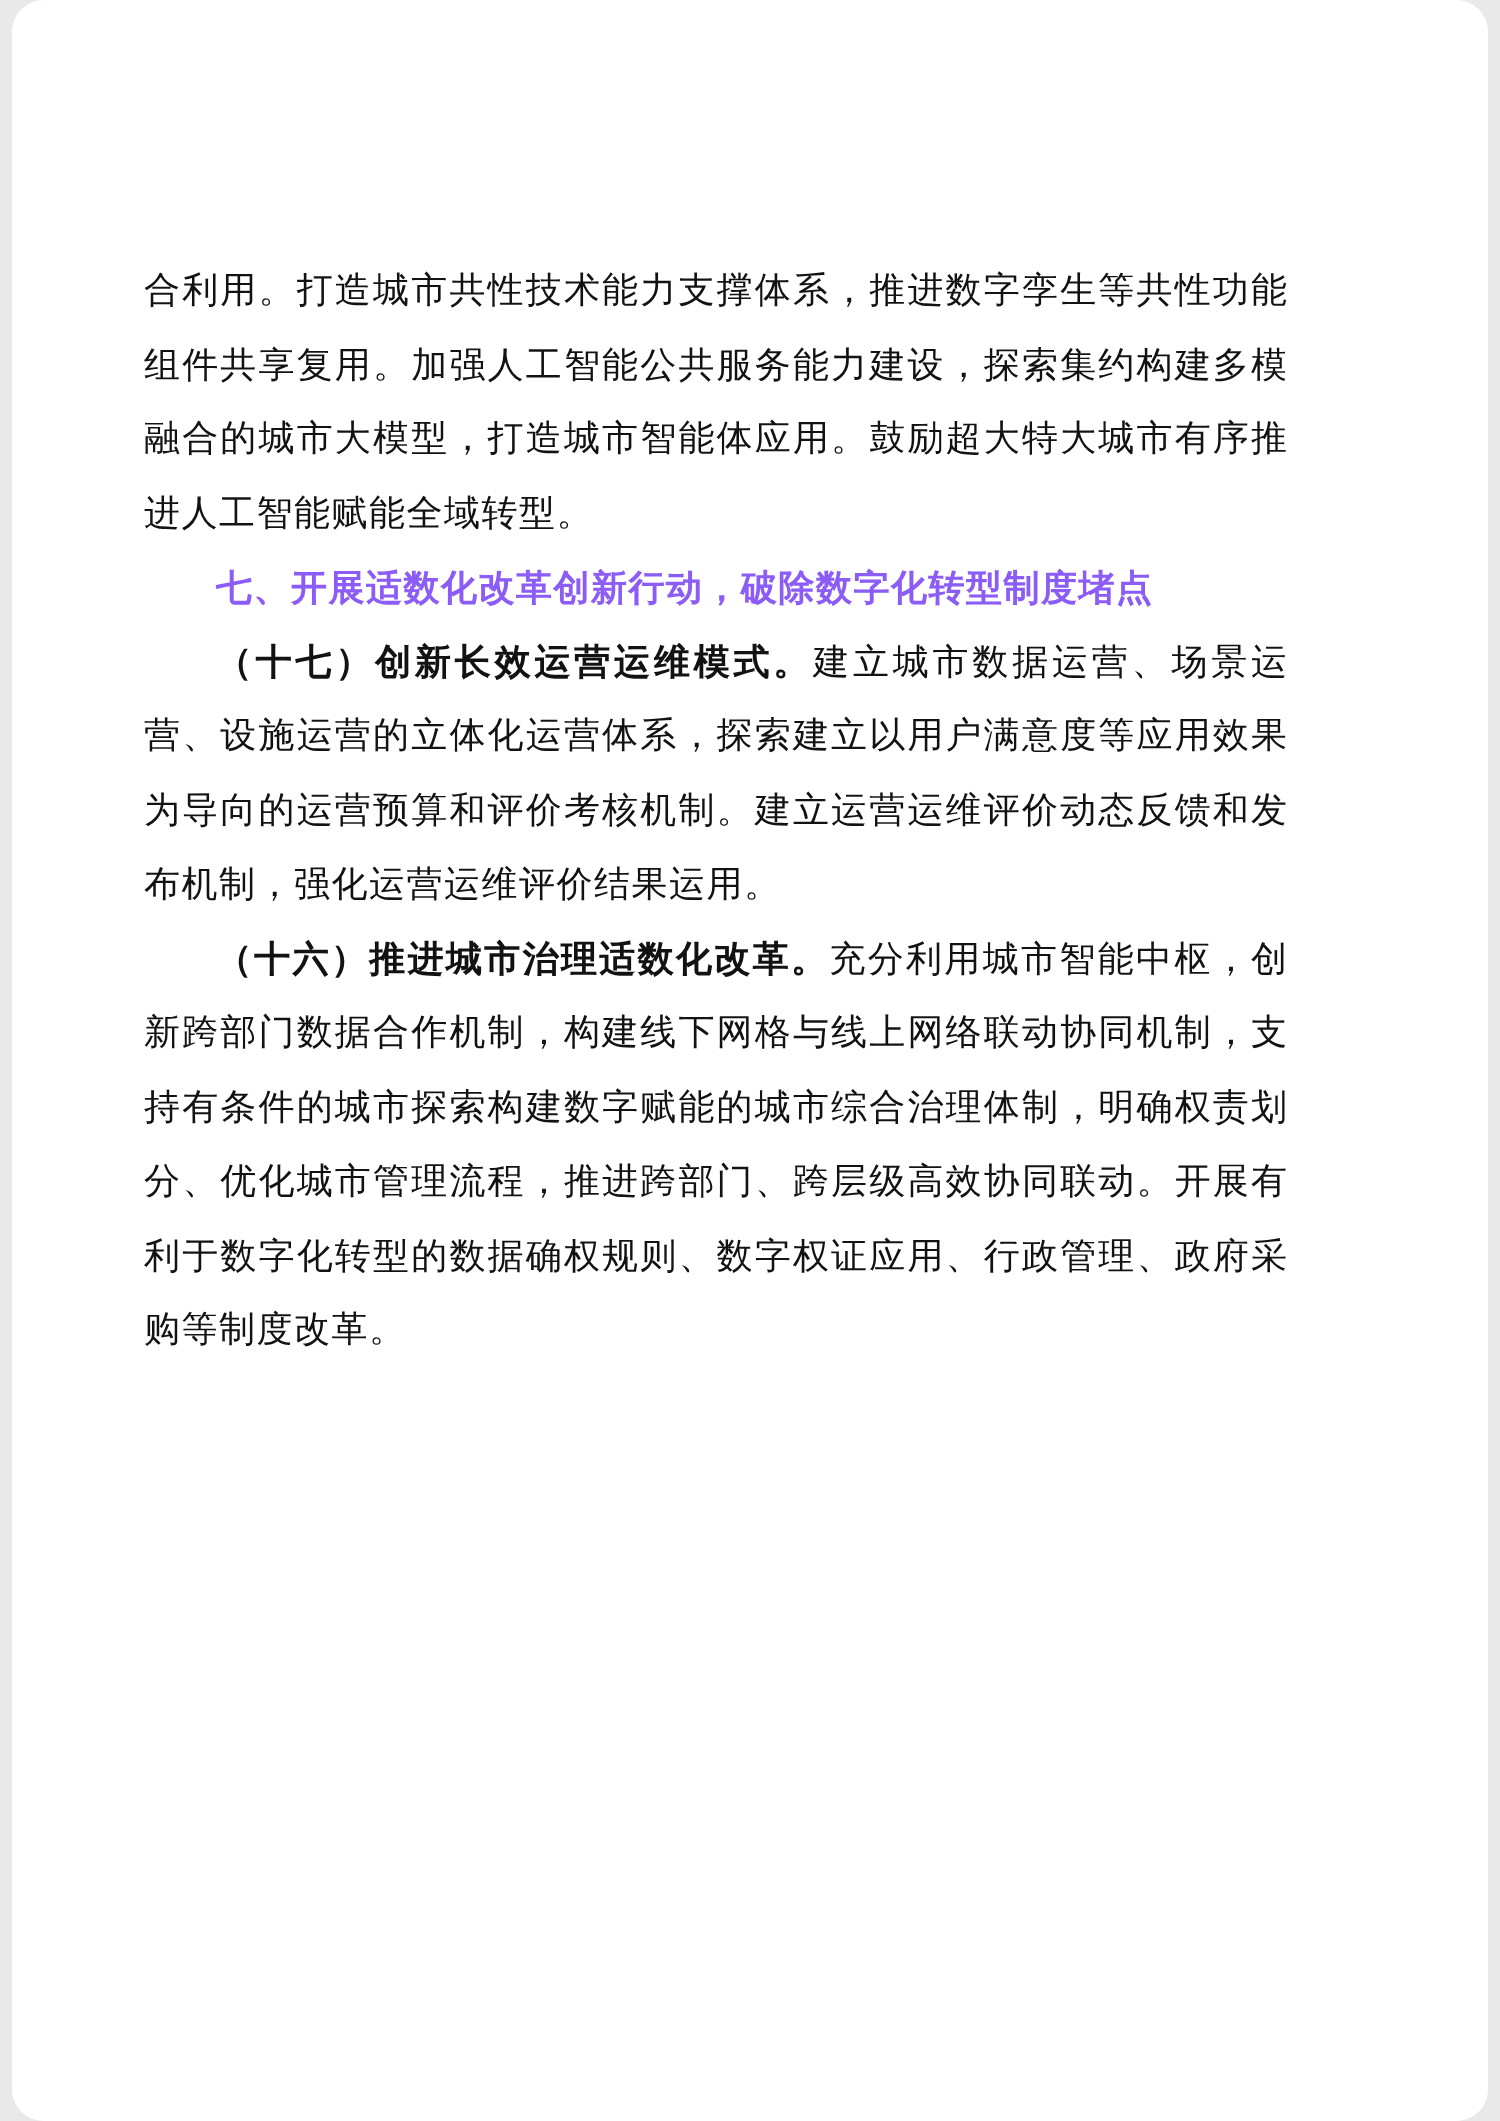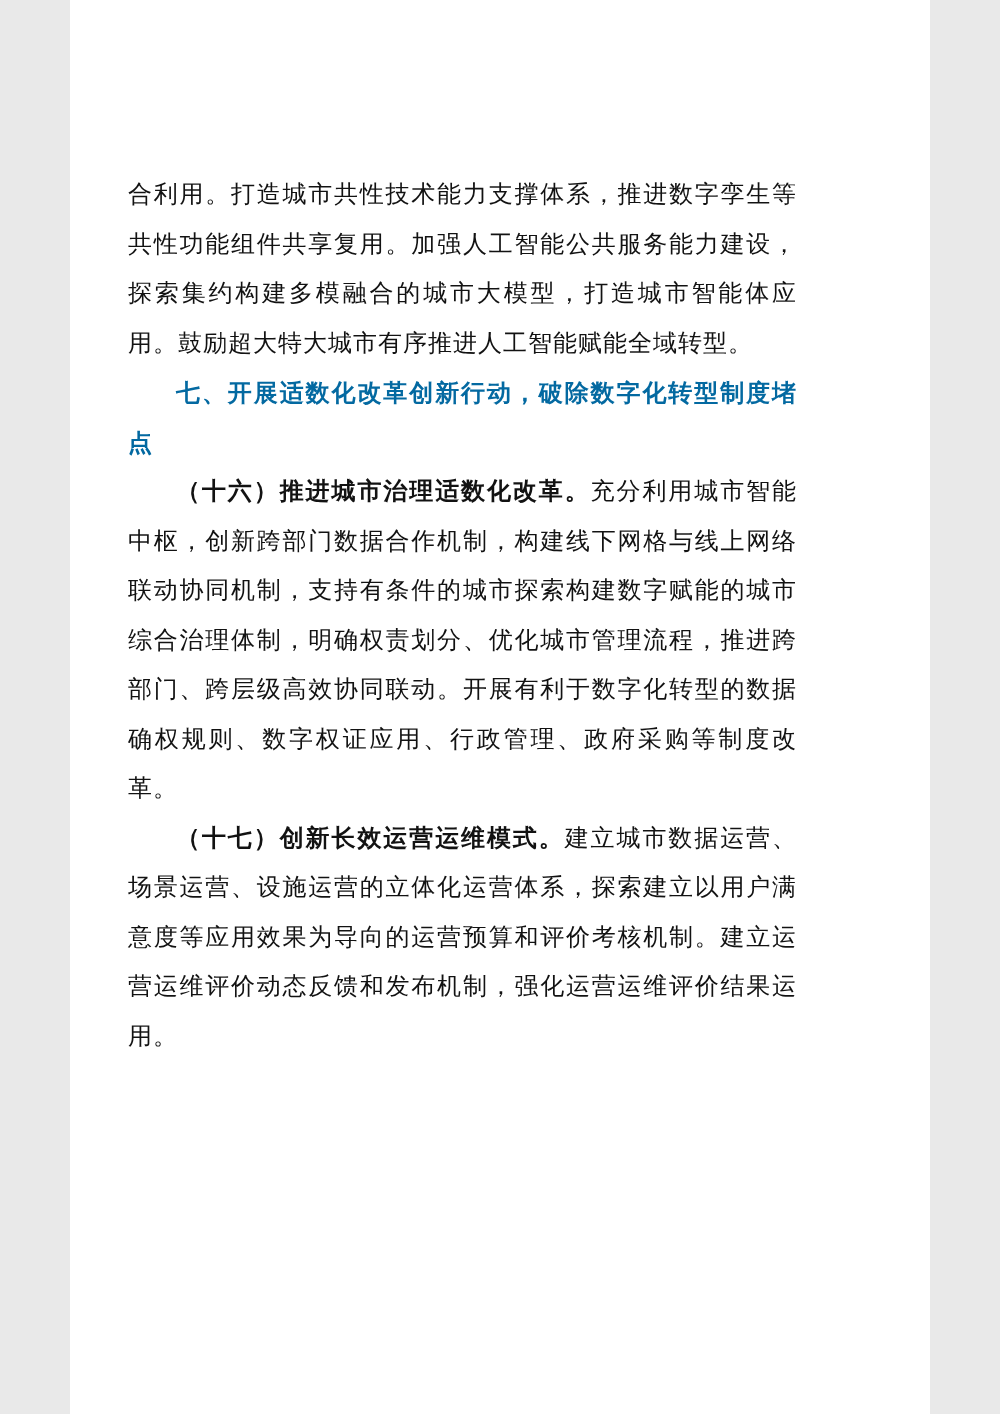--- a/index.html
+++ b/index.html
@@ -3,28 +3,29 @@
   <meta charset="utf-8">
   <style>
     html, body {
       margin: 0;
       padding: 0;
       background: #e9e9e9;
     }
     .page {
       position: relative;
       box-sizing: border-box;
-      width: 860px;
+      width: 984px;
       height: 1414px;
       margin: 0 auto;
       background: #ffffff;
-      padding: 170px 133px 0 58px;
+      padding: 170px 133px 0 88px;
       font-family: "Liberation Serif", "DejaVu Serif", serif;
       color: #121212;
       overflow: hidden;
+      border-radius: 21px;
     }
     .para {
       margin: 0;
       font-size: 24px;
       line-height: 49.5px;
       text-align: justify;
       letter-spacing: 1px;
       word-break: break-all;
     }
     .para.indent {
@@ -35,31 +36,31 @@
     }
     .heading {
       margin: 0;
       font-size: 24px;
       line-height: 49.5px;
       font-weight: bold;
       text-indent: 2em;
       text-align: justify;
       letter-spacing: 1px;
       font-family: "Liberation Sans", "DejaVu Sans", sans-serif;
-      color: #0369a1;
+      color: #8b5cf6;
       word-break: break-all;
     }
   </style>
 </head>
 <body>
 
 <div class="page">
 
   <p class="para"><span>合利用。打造城市共性技术能力支撑体系，推进数字孪生等共性功能组件共享复用。加强人工智能公共服务能力建设，探索集约构建多模融合的城市大模型，打造城市智能体应用。鼓励超大特大城市有序推进人工智能赋能全域转型。</span></p>
 
 
   <h2 class="heading"><span>七、开展适数化改革创新行动，破除数字化转型制度堵点</span></h2>
 
+  <p class="para indent"><span class="lead">（十七）创新长效运营运维模式。</span><span>建立城市数据运营、场景运营、设施运营的立体化运营体系，探索建立以用户满意度等应用效果为导向的运营预算和评价考核机制。建立运营运维评价动态反馈和发布机制，强化运营运维评价结果运用。</span></p>
+
   <p class="para indent"><span class="lead">（十六）推进城市治理适数化改革。</span><span>充分利用城市智能中枢，创新跨部门数据合作机制，构建线下网格与线上网络联动协同机制，支持有条件的城市探索构建数字赋能的城市综合治理体制，明确权责划分、优化城市管理流程，推进跨部门、跨层级高效协同联动。开展有利于数字化转型的数据确权规则、数字权证应用、行政管理、政府采购等制度改革。</span></p>
-
-  <p class="para indent"><span class="lead">（十七）创新长效运营运维模式。</span><span>建立城市数据运营、场景运营、设施运营的立体化运营体系，探索建立以用户满意度等应用效果为导向的运营预算和评价考核机制。建立运营运维评价动态反馈和发布机制，强化运营运维评价结果运用。</span></p>
 
 </div>
 
 </body></html>

